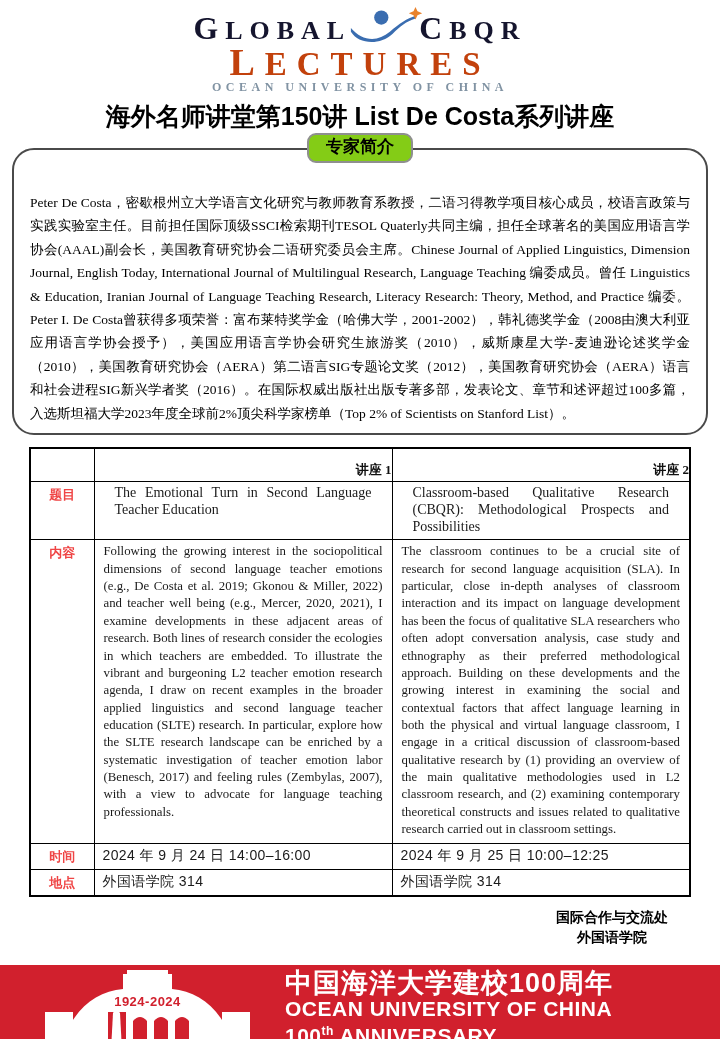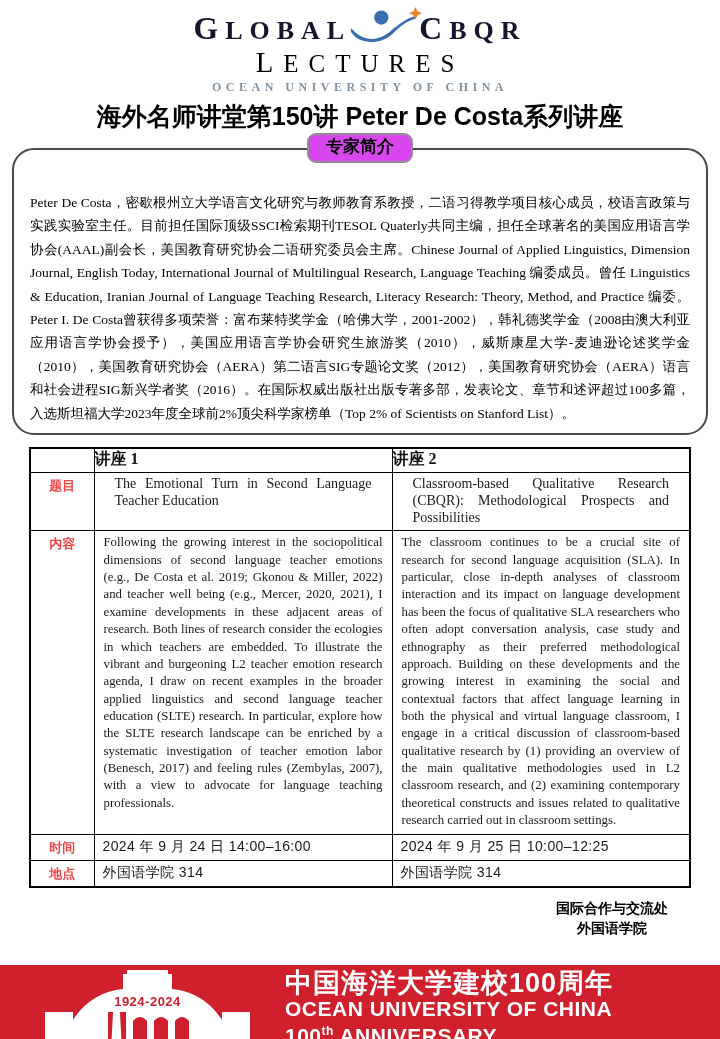--- a/index.html
+++ b/index.html
@@ -7,42 +7,42 @@
   body {
     height:1039px; position:relative; overflow:hidden; background:#ffffff;
     font-family:"Liberation Serif","DejaVu Serif",serif; color:#1a1a1a;
   }
   
   .logo { text-align:center; padding-top:6px; line-height:1; }
   .logo-line1 { font-size:26px; font-weight:bold; letter-spacing:7px; color:#15152e; line-height:30px; }
   .logo-line1 .word { display:inline-block; }
   .logo-line1 .word::first-letter { font-size:1.22em; }
   .logo-swoosh { display:inline-block; width:76px; height:44px; vertical-align:-11px; margin:0 -6px 0 -2px; }
-  .logo-line2 { font-size:25px; font-weight:normal; letter-spacing:10px; color:#000000; line-height:30px; margin-top:-3px; }
+  .logo-line2 { font-size:33px; font-weight:bold; letter-spacing:10px; color:#c2410c; line-height:30px; margin-top:-3px; }
   .logo-line2 .word { display:inline-block; }
   .logo-line2 .word::first-letter { font-size:1.15em; }
   .logo-cn { font-size:28px; font-weight:600; letter-spacing:13px; color:#dd7530; line-height:30px; margin-top:1px;
              text-shadow:0 0 0.4px #dd7530; }
   .logo-univ { font-size:12px; font-weight:bold; letter-spacing:4.5px; color:#8193a3; line-height:14px; margin-top:1px; }
   
   .main-title { text-align:center; margin-top:7px; font-family:"Liberation Sans","DejaVu Sans",sans-serif;
                 font-size:25px; font-weight:700; color:#000; line-height:30px; }
   
   .bio-box { position:relative; margin:17px 12px 0; border:2px solid #4a4a4a; border-radius:22px;
              padding:13px 16px 8px; }
   .badge { position:absolute; top:-17px; left:50%; transform:translateX(-50%);
-           background:#d946ef; border:2px solid #8f8f8f; border-radius:9px; padding:3px 17px 4px;
+           background:#84cc16; border:2px solid #8f8f8f; border-radius:9px; padding:3px 17px 4px;
            font-family:"Liberation Sans","DejaVu Sans",sans-serif; font-size:17px; font-weight:700; color:#000;
            white-space:nowrap; line-height:1.1; }
   .bio-text { font-size:13.5px; line-height:23.4px; text-align:justify; color:#000000;margin-top:28px; }
   
   table.lect { width:660px; margin:12px auto 0; border-collapse:collapse; border:2px solid #000; table-layout:fixed; }
   table.lect td, table.lect th { border:1px solid #000; vertical-align:top; }
   col.c-label { width:64px; } col.c-lec { width:298px; }
-  .hdr-cell { text-align:left; font-size:16px; font-weight:bold; padding:0 0 2px; color:#111; }
+  .hdr-cell { text-align:right; font-size:13px; font-weight:bold; padding:12px 0 2px; color:#111; }
   .lbl-cell { text-align:center; font-family:"Liberation Sans","DejaVu Sans",sans-serif;
               font-size:13px; font-weight:bold; color:#ef4444; padding-top:4px; }
   .lbl-mid  { vertical-align:middle !important; padding-top:0; }
   .title-cell { font-size:14px; font-weight:normal; line-height:16.8px; padding:3px 20px 4px; text-align:justify; }
   .content-cell { font-size:12.8px; line-height:17.35px; padding:3px 9px 5px; text-align:justify;margin-left:16px; }
   .time-cell, .loc-cell { font-family:"Liberation Sans","DejaVu Sans",sans-serif; font-size:14px;
               padding:3px 8px 4px; letter-spacing:0.4px; vertical-align:middle !important; }
   
   .footer-orgs { width:fit-content; margin:10px 52px 0 auto; text-align:center;
                  font-family:"Liberation Sans","DejaVu Sans",sans-serif; font-size:14px; font-weight:700;
@@ -68,21 +68,21 @@
     <span class="word">GLOBAL</span><svg class="logo-swoosh" viewBox="0 0 80 44">
       <circle cx="34" cy="11" r="7.5" fill="#3a6db0"></circle>
       <path d="M2,22 C14,36 30,37 43,26 C53,17 61,12 70,9 L70,12 C60,15 53,21 46,28 C32,41 10,39 2,26 Z" fill="#3a6db0"></path>
       <path d="M70,0 L72.1,4.4 L77,6.5 L72.1,8.6 L70,13 L67.9,8.6 L63,6.5 L67.9,4.4 Z" fill="#e8822c"></path>
     </svg><span class="word">CBQR</span>
   </div>
   <div class="logo-line2"><span class="word">LECTURES</span></div>
   <div class="logo-univ">OCEAN UNIVERSITY OF CHINA</div>
 </div>
 
-<div class="main-title">海外名师讲堂第150讲 Peter De Costa系列讲座</div>
+<div class="main-title">海外名师讲堂第150讲 List De Costa系列讲座</div>
 
 <div class="bio-box">
   <div class="badge">专家简介</div>
   <div class="bio-text">Peter De Costa，密歇根州立大学语言文化研究与教师教育系教授，二语习得教学项目核心成员，校语言政策与实践实验室主任。目前担任国际顶级SSCI检索期刊TESOL Quaterly共同主编，担任全球著名的美国应用语言学协会(AAAL)副会长，美国教育研究协会二语研究委员会主席。Chinese Journal of Applied Linguistics, Dimension Journal, English Today, International Journal of Multilingual Research, Language Teaching 编委成员。曾任 Linguistics &amp; Education, Iranian Journal of Language Teaching Research, Literacy Research: Theory, Method, and Practice 编委。Peter I. De Costa曾获得多项荣誉：富布莱特奖学金（哈佛大学，2001-2002），韩礼德奖学金（2008由澳大利亚应用语言学协会授予），美国应用语言学协会研究生旅游奖（2010），威斯康星大学-麦迪逊论述奖学金（2010），美国教育研究协会（AERA）第二语言SIG专题论文奖（2012），美国教育研究协会（AERA）语言和社会进程SIG新兴学者奖（2016）。在国际权威出版社出版专著多部，发表论文、章节和述评超过100多篇，入选斯坦福大学2023年度全球前2%顶尖科学家榜单（Top 2% of Scientists on Stanford List）。</div>
 </div>
 
 <table class="lect">
   <colgroup>
       <col class="c-label">
       <col class="c-lec">

